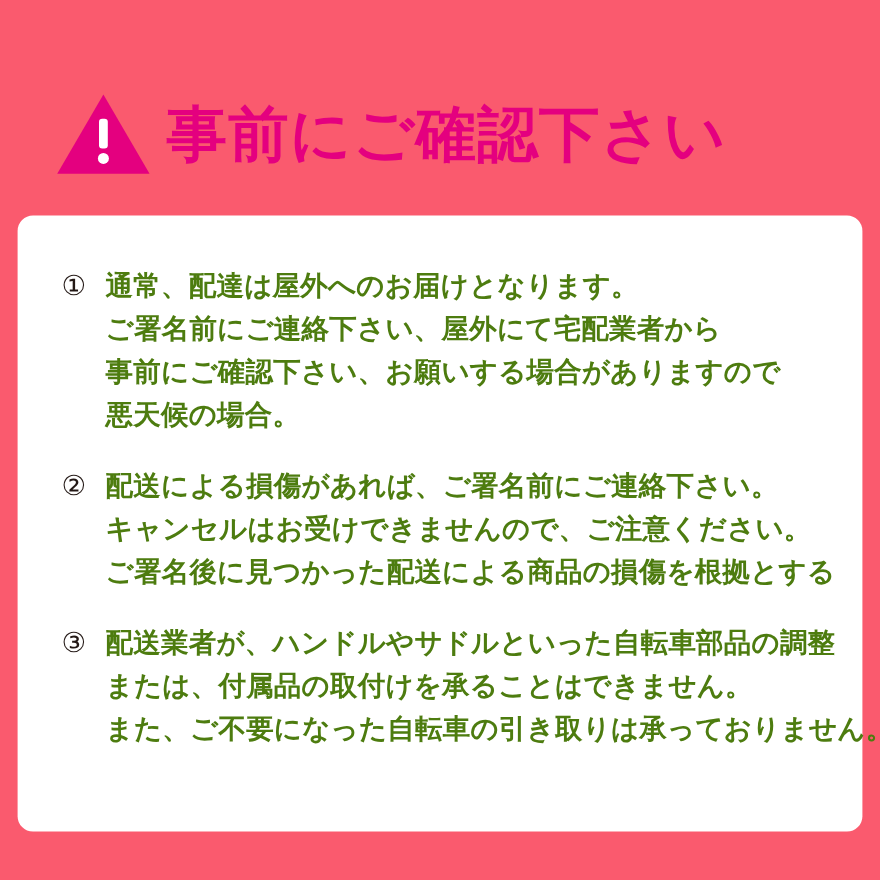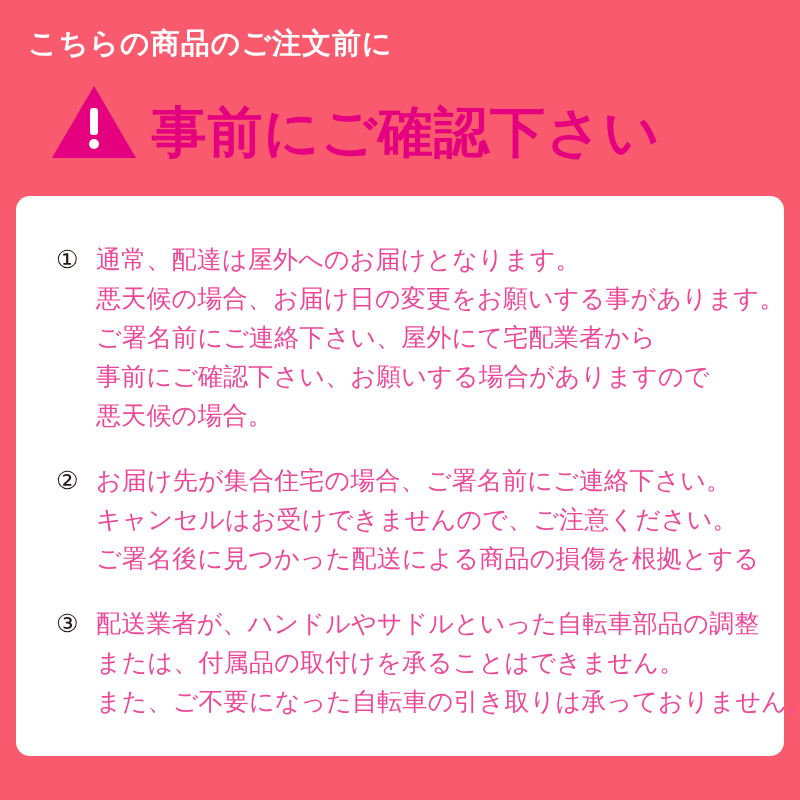--- a/index.html
+++ b/index.html
@@ -28,21 +28,21 @@
     color: #ffffff;
     letter-spacing: 1px;
     white-space: nowrap;
   }
   .headline-row {
     position: absolute;
     left: 0;
     top: 84px;
     width: 712px;
     display: flex;
-    align-items: flex-end;
+    align-items: center;
     justify-content: center;
     gap: 14px;
   }
   .warn-icon {
     width: 86px;
     height: 76px;
     flex: 0 0 auto;
     display: block;
   }
   .headline-text {
@@ -79,58 +79,57 @@
     line-height: 39px;
     color: #231815;
     font-weight: normal;
   }
   .lines {
     flex: 1 1 auto;
   }
   .line {
     font-size: 25px;
     line-height: 39px;
-    color: #ec4899;
+    color: #4d7c0f;
     white-space: nowrap;
     letter-spacing: 0.2px;
+    font-weight: bold;
   }
 </style>
 </head>
 <body>
 
 <div class="banner">
 
-  <div class="top-line">こちらの商品のご注文前に</div>
 
   <div class="headline-row">
     <svg class="warn-icon" viewBox="0 0 86 76">
       <path d="M43 2 L85 74 L1 74 Z" fill="#e4007f"></path>
       <rect x="39" y="24" width="8" height="27" rx="3" fill="#ffffff"></rect>
       <circle cx="43" cy="60" r="5" fill="#ffffff"></circle>
     </svg>
     <div class="headline-text">事前にご確認下さい</div>
   </div>
 
   <div class="card">
 
     <div class="item">
       <div class="num">①</div>
       <div class="lines">
         <div class="line">通常、配達は屋外へのお届けとなります。</div>
-        <div class="line">悪天候の場合、お届け日の変更をお願いする事があります。</div>
         <div class="line">ご署名前にご連絡下さい、屋外にて宅配業者から</div>
         <div class="line">事前にご確認下さい、お願いする場合がありますので</div>
         <div class="line">悪天候の場合。</div>
       </div>
     </div>
 
     <div class="item">
       <div class="num">②</div>
       <div class="lines">
-        <div class="line">お届け先が集合住宅の場合、ご署名前にご連絡下さい。</div>
+        <div class="line">配送による損傷があれば、ご署名前にご連絡下さい。</div>
         <div class="line">キャンセルはお受けできませんので、ご注意ください。</div>
         <div class="line">ご署名後に見つかった配送による商品の損傷を根拠とする</div>
       </div>
     </div>
 
     <div class="item">
       <div class="num">③</div>
       <div class="lines">
         <div class="line">配送業者が、ハンドルやサドルといった自転車部品の調整</div>
         <div class="line">または、付属品の取付けを承ることはできません。</div>

